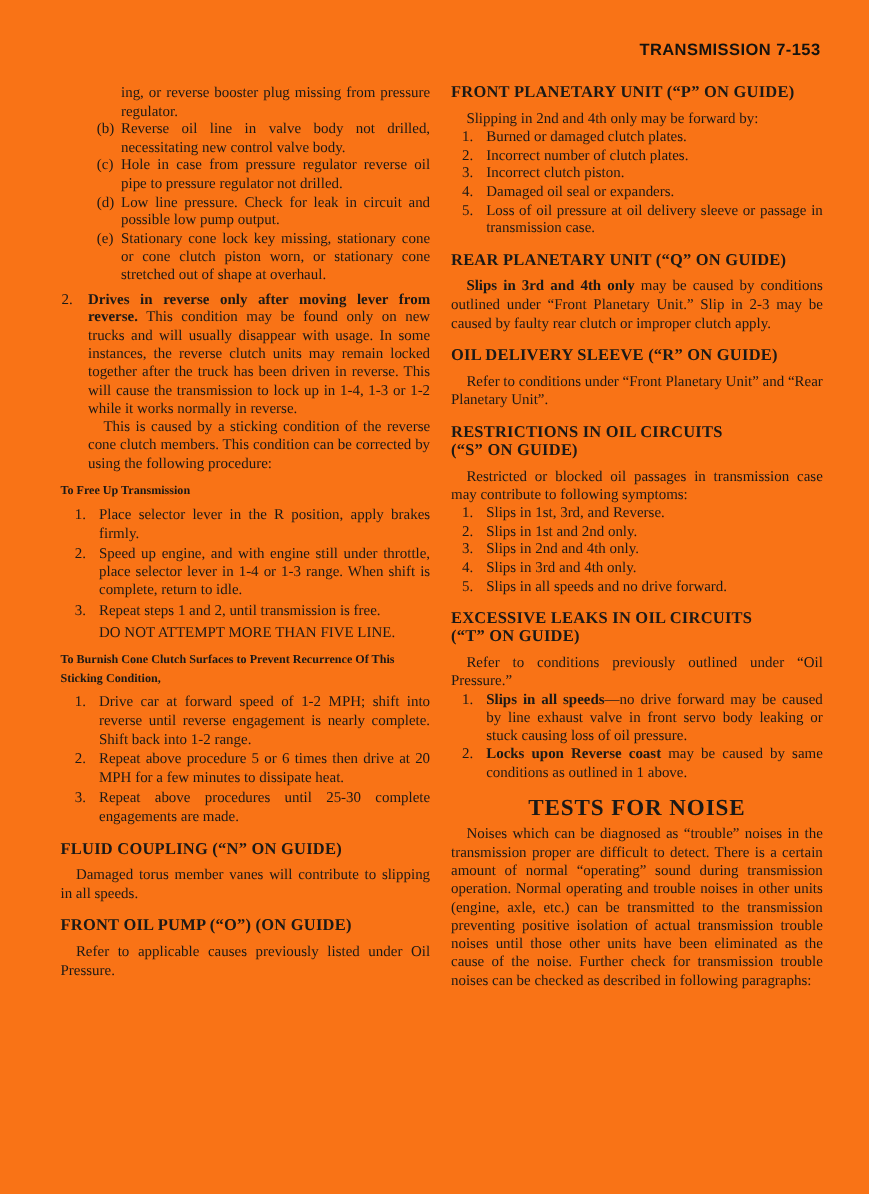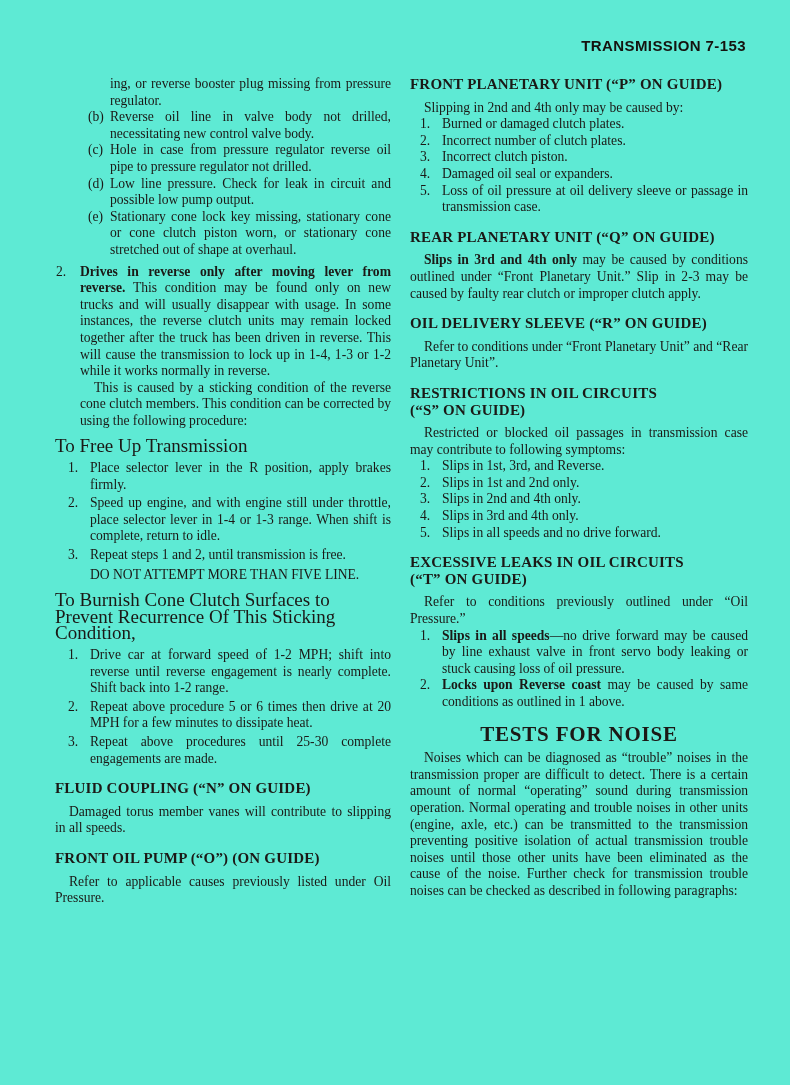--- a/index.html
+++ b/index.html
@@ -5,21 +5,21 @@
   html, body {
     margin: 0;
     padding: 0;
     background: #e9e9e7;
   }
   .page {
     position: relative;
     width: 790px;
     height: 1085px;
     margin: 0 auto;
-    background: #5eead4;
+    background: #f97316;
     color: #1b1916;
     font-family: "Liberation Serif", "DejaVu Serif", serif;
     font-size: 13.6px;
     line-height: 16.6px;
     overflow: hidden;
   }
   .running-head {
     position: absolute;
     top: 38px;
     right: 44px;
@@ -72,22 +72,22 @@
 
   .sec-heading {
     font-weight: 700;
     font-size: 15px;
     letter-spacing: 0.2px;
     margin: 13px 0 7px 0;
     text-align: left;
   }
   .sec-heading.first { margin-top: 0; }
   .sub-heading {
-    font-weight: 400;
-    font-size: 19px;
+    font-weight: 700;
+    font-size: 11px;
     margin: 9px 0 5px 0;
     text-align: left;
   }
   .center-heading {
     font-weight: 700;
     font-size: 21px;
     letter-spacing: 0.8px;
     text-align: center;
     margin: 15px 0 8px 0;
   }
@@ -167,21 +167,21 @@
       <div class="para indent">Damaged torus member vanes will contribute to slipping in all speeds.</div>
 
       <div class="sec-heading">FRONT OIL PUMP (“O”) (ON GUIDE)</div>
       <div class="para indent">Refer to applicable causes previously listed under Oil Pressure.</div>
 
     </div>
 
     <div class="col col-right">
 
       <div class="sec-heading first">FRONT PLANETARY UNIT (“P” ON GUIDE)</div>
-      <div class="para indent">Slipping in 2nd and 4th only may be caused by:</div>
+      <div class="para indent">Slipping in 2nd and 4th only may be forward by:</div>
       <div class="li rnum">
           <span class="num">1.</span>
           <div class="li-text">Burned or damaged clutch plates.</div>
         </div>
       <div class="li rnum">
           <span class="num">2.</span>
           <div class="li-text">Incorrect number of clutch plates.</div>
         </div>
       <div class="li rnum">
           <span class="num">3.</span>

